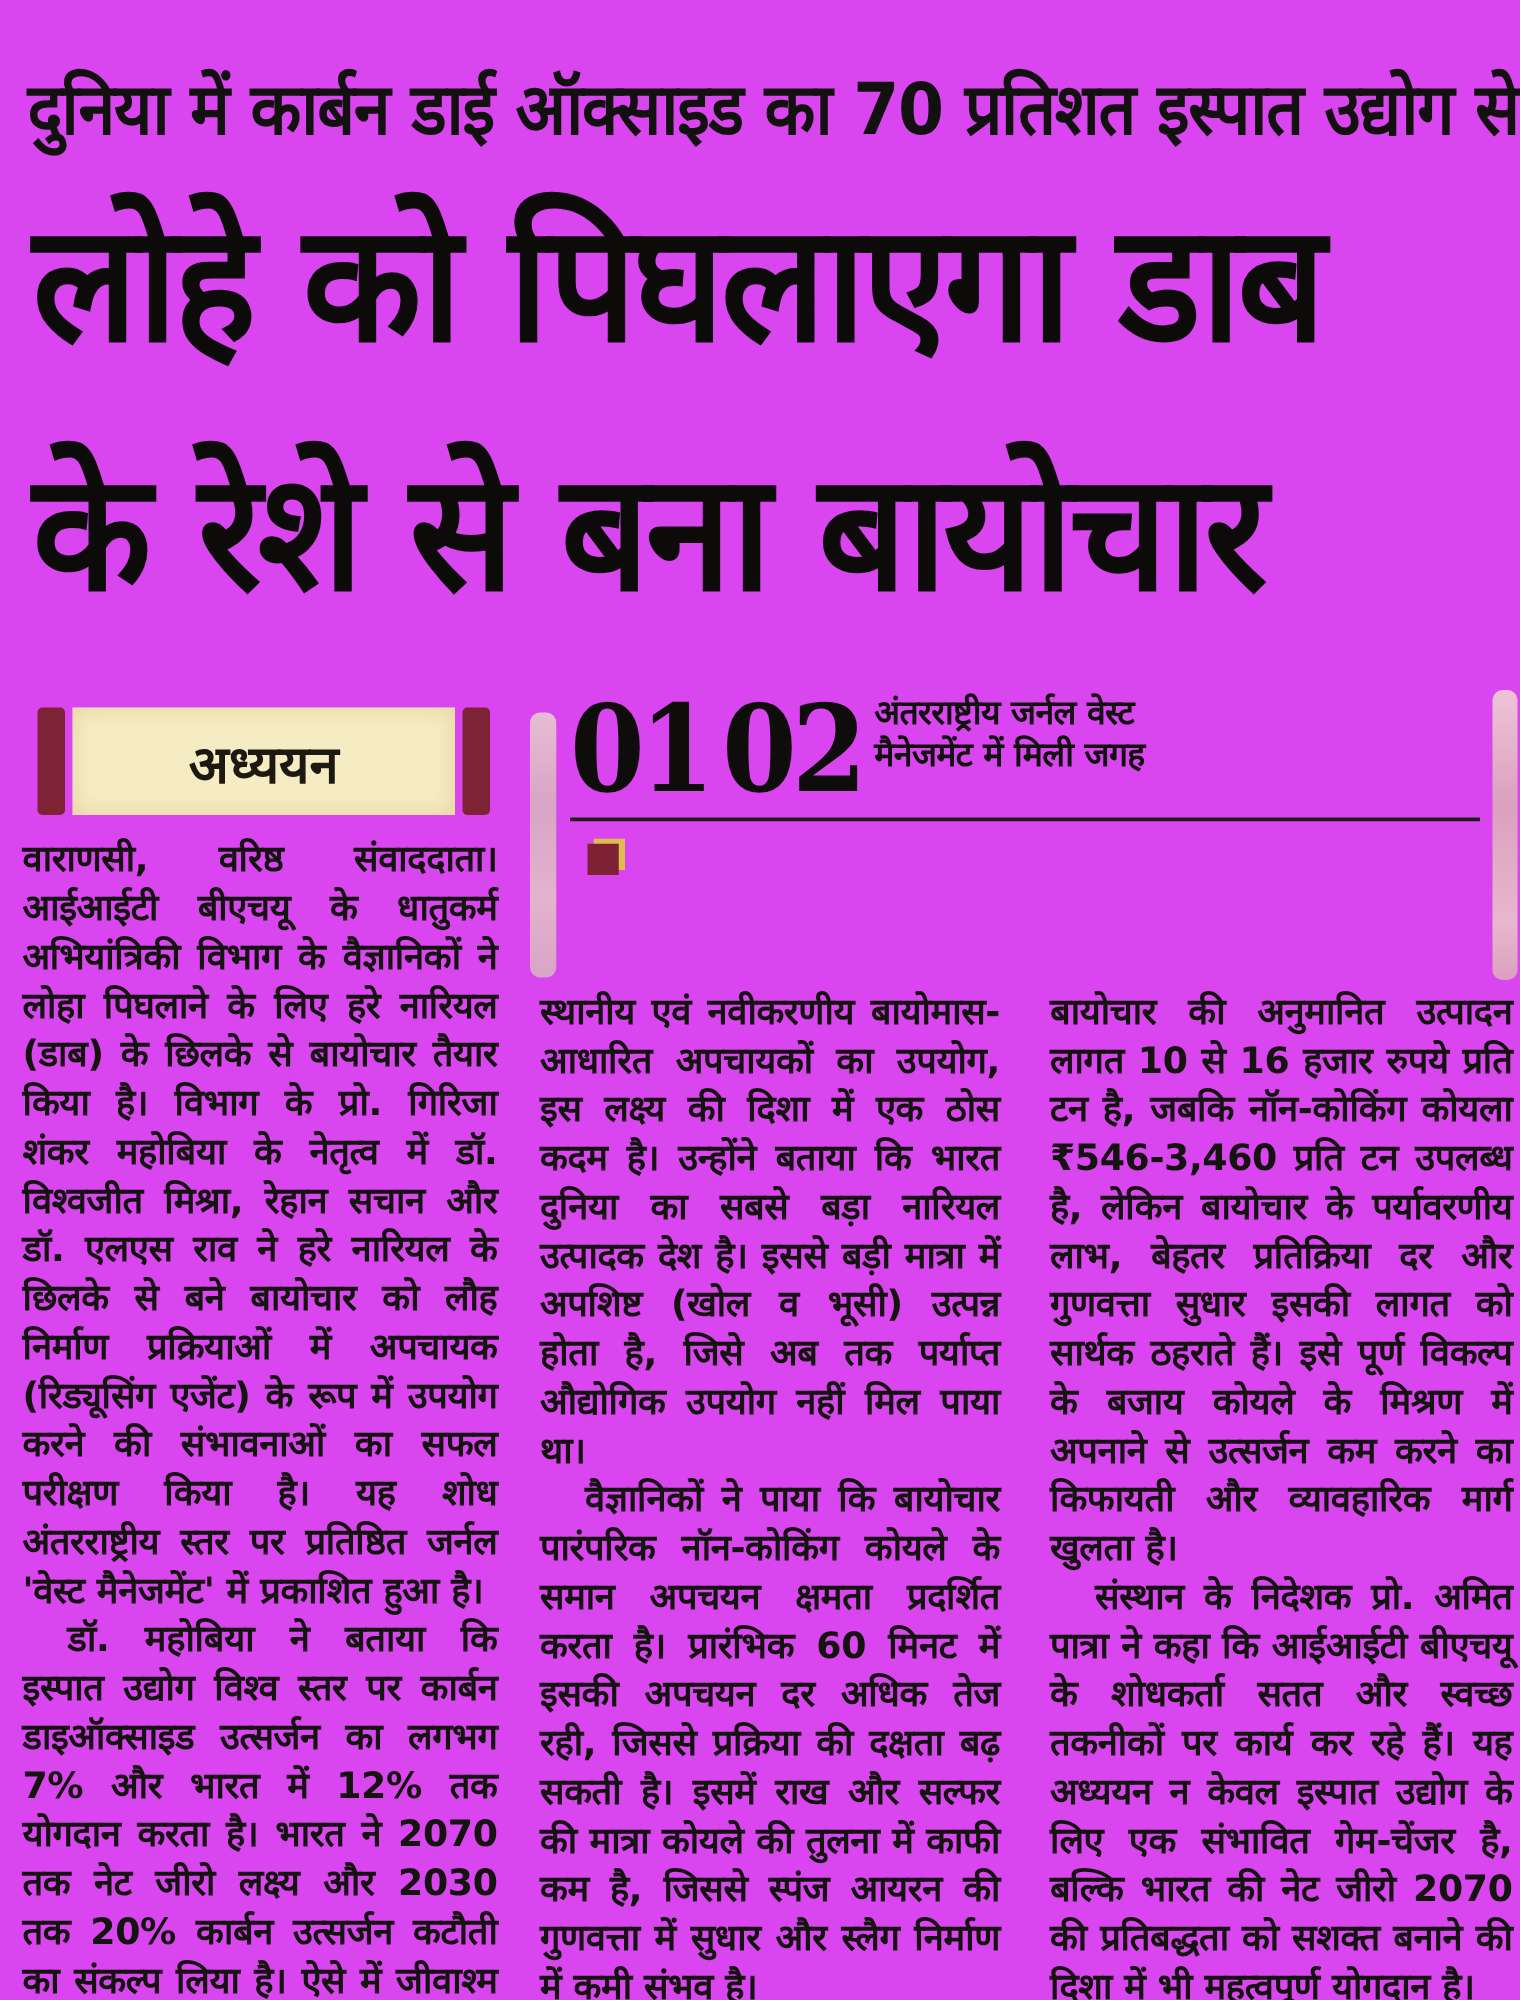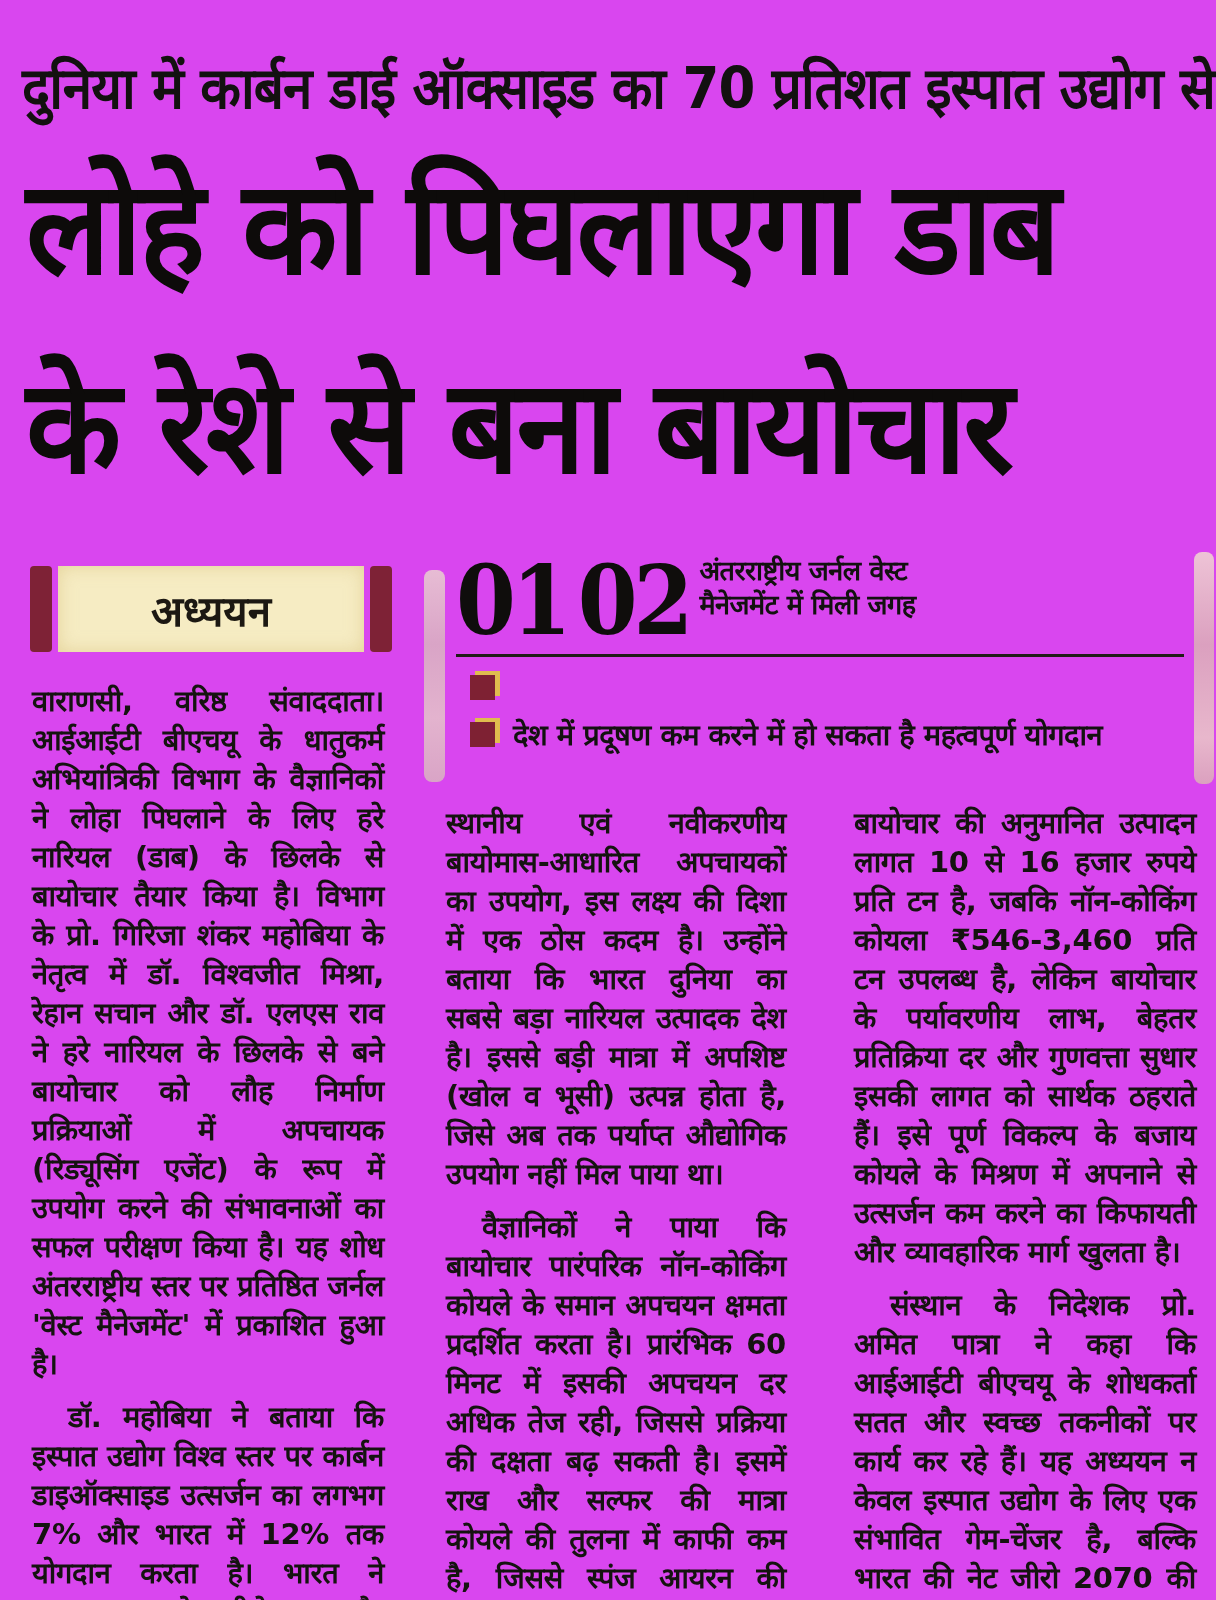--- a/index.html
+++ b/index.html
@@ -77,21 +77,21 @@
     background:#7e2133;
     box-shadow:5px -4px 0 0 #e0bc4e;
   }
   
   .col{
     position:absolute;
     font-size:29px;font-weight:600;line-height:39px;
     text-align:justify;color:#151310;
     letter-spacing:-.3px;
   }
-  .col p{margin:14px;}
+  .col p{margin:0;}
   .col p.indent{text-indent:36px;}
   .col1{top:668px;left:18px;width:380px;}
   .col2{top:790px;left:432px;width:368px;}
   .col3{top:790px;left:840px;width:370px;}
   .byline{font-weight:800;}
 </style>
 </head>
 <body>
 
 <div class="page">
@@ -119,24 +119,20 @@
       </div>
       <div class="point point-02">
         <span class="point-number">02</span>
         <span class="point-text">अंतरराष्ट्रीय जर्नल वेस्ट मैनेजमेंट में मिली जगह</span>
       </div>
     </div>
     <div class="rule"></div>
     <div class="bullet-row">
       <span class="sq"></span>
     </div>
-    <div class="bullet-row">
-      <span class="sq"></span>
-      <span>देश में प्रदूषण कम करने में हो सकता है महत्वपूर्ण योगदान</span>
-    </div>
   </div>
 
   <div class="col col1">
     <p class="para"><span class="byline">वाराणसी, वरिष्ठ संवाददाता।</span> <span>आईआईटी बीएचयू के धातुकर्म अभियांत्रिकी विभाग के वैज्ञानिकों ने लोहा पिघलाने के लिए हरे नारियल (डाब) के छिलके से बायोचार तैयार किया है। विभाग के प्रो. गिरिजा शंकर महोबिया के नेतृत्व में डॉ. विश्वजीत मिश्रा, रेहान सचान और डॉ. एलएस राव ने हरे नारियल के छिलके से बने बायोचार को लौह निर्माण प्रक्रियाओं में अपचायक (रिड्यूसिंग एजेंट) के रूप में उपयोग करने की संभावनाओं का सफल परीक्षण किया है। यह शोध अंतरराष्ट्रीय स्तर पर प्रतिष्ठित जर्नल 'वेस्ट मैनेजमेंट' में प्रकाशित हुआ है।</span></p>
     <p class="para indent">डॉ. महोबिया ने बताया कि इस्पात उद्योग विश्व स्तर पर कार्बन डाइऑक्साइड उत्सर्जन का लगभग 7% और भारत में 12% तक योगदान करता है। भारत ने 2070 तक नेट जीरो लक्ष्य और 2030 तक 20% कार्बन उत्सर्जन कटौती का संकल्प लिया है। ऐसे में जीवाश्म ईंधन के स्थान पर</p>
   </div>
 
   <div class="col col2">
     <p class="para">स्थानीय एवं नवीकरणीय बायोमास-आधारित अपचायकों का उपयोग, इस लक्ष्य की दिशा में एक ठोस कदम है। उन्होंने बताया कि भारत दुनिया का सबसे बड़ा नारियल उत्पादक देश है। इससे बड़ी मात्रा में अपशिष्ट (खोल व भूसी) उत्पन्न होता है, जिसे अब तक पर्याप्त औद्योगिक उपयोग नहीं मिल पाया था।</p>
     <p class="para indent">वैज्ञानिकों ने पाया कि बायोचार पारंपरिक नॉन-कोकिंग कोयले के समान अपचयन क्षमता प्रदर्शित करता है। प्रारंभिक 60 मिनट में इसकी अपचयन दर अधिक तेज रही, जिससे प्रक्रिया की दक्षता बढ़ सकती है। इसमें राख और सल्फर की मात्रा कोयले की तुलना में काफी कम है, जिससे स्पंज आयरन की गुणवत्ता में सुधार और स्लैग निर्माण में कमी संभव है।</p>

